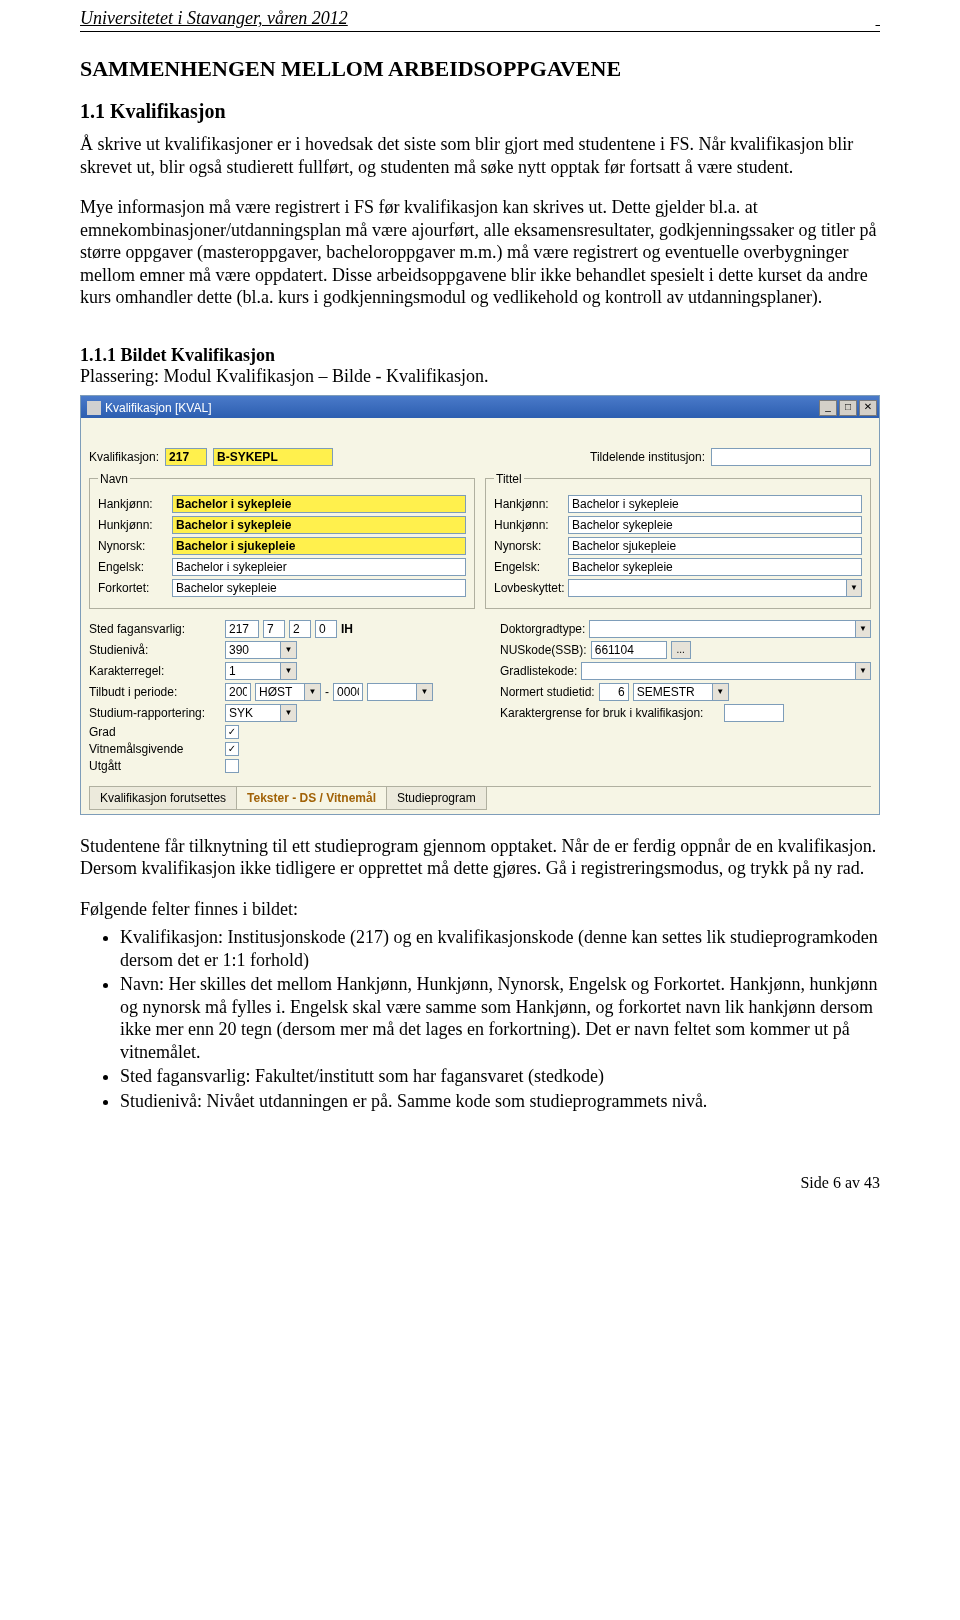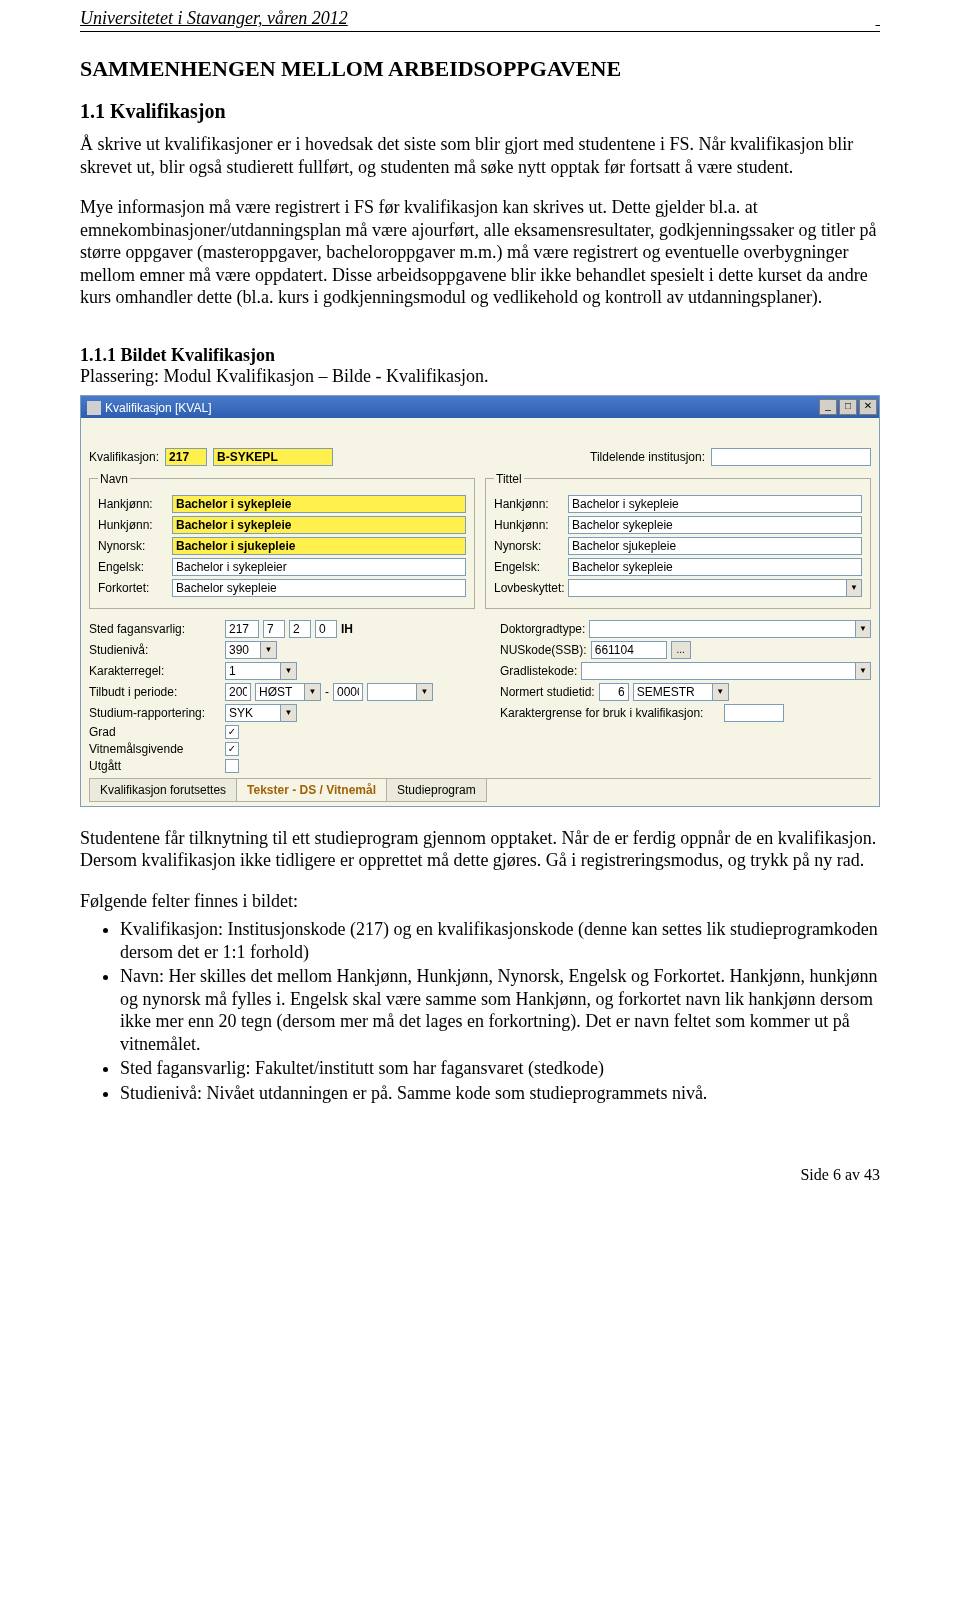--- a/index.html
+++ b/index.html
@@ -53,20 +53,21 @@
     font-family: Tahoma, Arial, sans-serif;
     font-size: 12px;
     color: #000;
     margin: 8px 0 20px 0;
   }
   .titlebar {
     background: linear-gradient(#4a7ac9, #2c5eb0);
     color: #fff;
     display: flex;
     justify-content: space-between;
+    align-items: center;
     height: 22px;
     padding: 3px 2px 0 6px;
     font-size: 12px;
   }
   .titlebar-left { display: flex; align-items: center; gap: 4px; }
   .title-icon {
     width: 14px; height: 14px;
     background: #d0d0d0;
     display: inline-block;
   }
@@ -134,21 +135,21 @@
     border: 1px solid #7e9db9;
     font-size: 10px;
     text-align: center;
     line-height: 16px;
     cursor: pointer;
     display: inline-block;
   }
   .tabs {
     display: flex;
     border-top: 1px solid #b0b0a0;
-    margin-top: 2px;
+    margin-top: 10px;
   }
   .tab {
     padding: 4px 10px;
     font-size: 12px;
     border: 1px solid #b0b0a0;
     border-top: none;
     background: #eceadc;
     margin-right: -1px;
     cursor: pointer;
   }
@@ -261,21 +262,21 @@
             <span class="mlabel">Sted fagansvarlig:</span>
             <input class="inp" style="width: 34px;" value="217">
             <input class="inp" style="width: 22px;" value="7">
             <input class="inp" style="width: 22px;" value="2">
             <input class="inp" style="width: 22px;" value="0">
             <span class="lbl" style="font-weight:bold">IH</span>
           </div>
           <div class="midrow">
             <span class="mlabel">Studienivå:</span>
             <span class="combo-wrap">
-                <input class="inp" style="width: 36px;" value="390">
+                <input class="inp" style="width: 56px;" value="390">
                 <span class="combo-btn">▼</span>
               </span>
           </div>
           <div class="midrow">
             <span class="mlabel">Karakterregel:</span>
             <span class="combo-wrap">
                 <input class="inp" style="width: 56px;" value="1">
                 <span class="combo-btn">▼</span>
               </span>
           </div>

